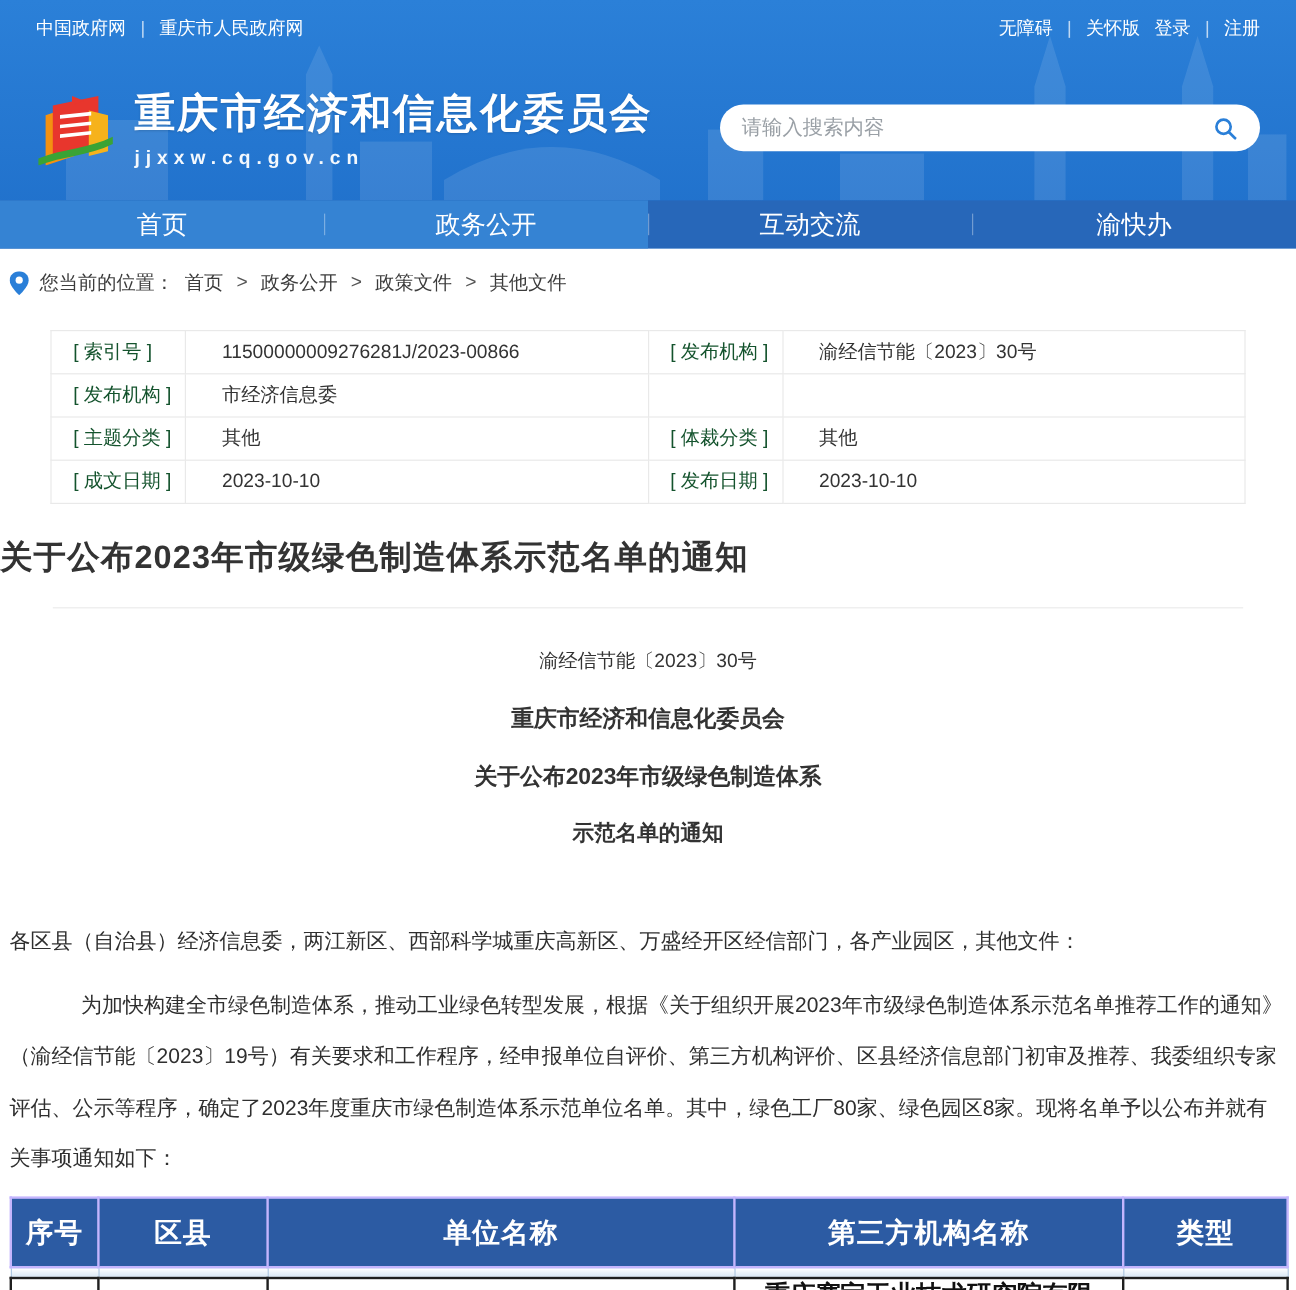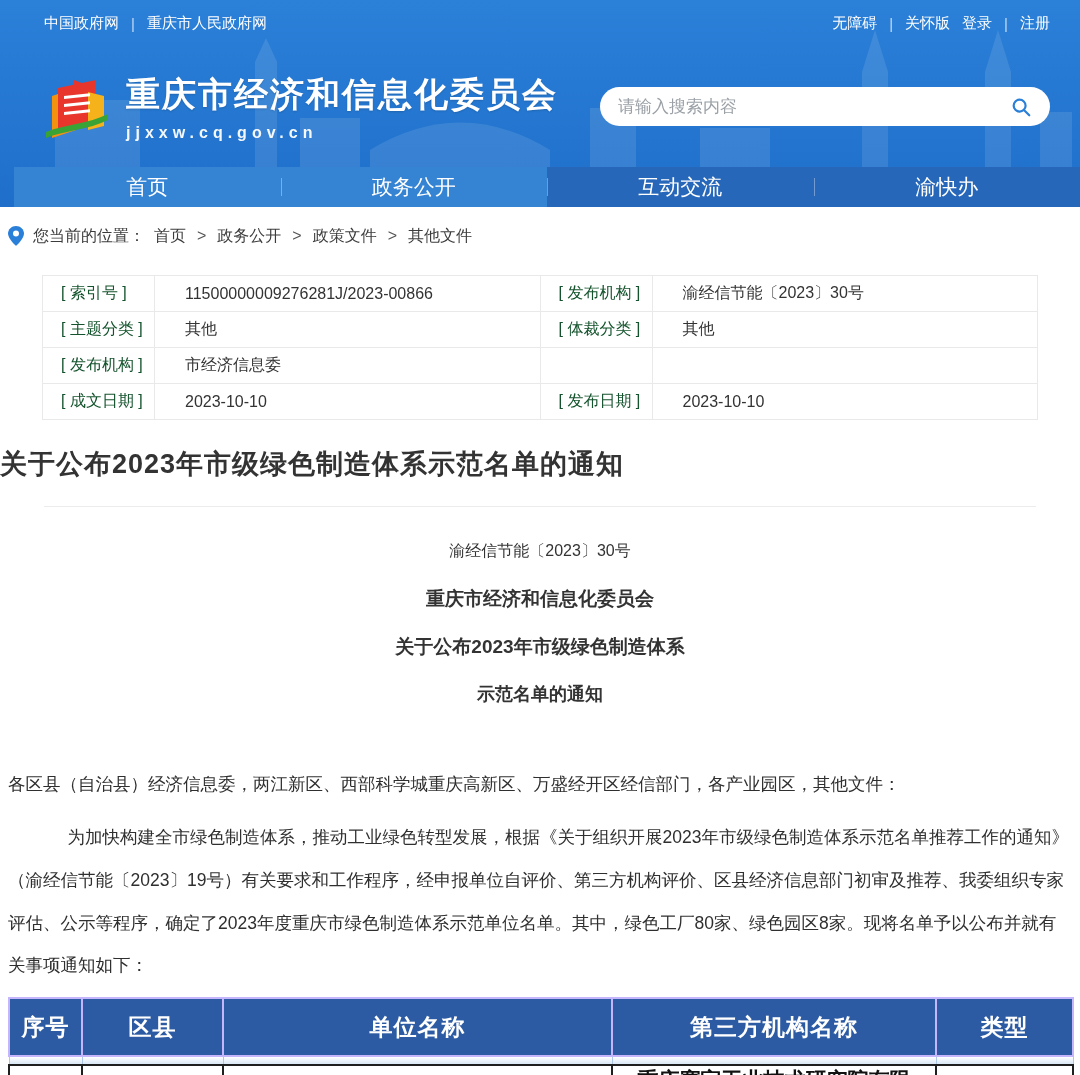--- a/index.html
+++ b/index.html
@@ -1,20 +1,20 @@
 <!DOCTYPE html>
 <html><head>
 <meta charset="utf-8">
 <style>
   * { margin:0; padding:0; box-sizing:border-box; }
   html,body { width:1080px; height:1075px; overflow:hidden; background:#fff;
     font-family:"Liberation Sans","DejaVu Sans",sans-serif; }
 
   
-  .blue-wrap { position:relative; background:linear-gradient(180deg,#2b80d8 0%,#1f6fca 100%);padding-left:14px; }
+  .blue-wrap { position:relative; background:linear-gradient(180deg,#2b80d8 0%,#1f6fca 100%); }
   .skyline { position:absolute; inset:0; opacity:.10; pointer-events:none; }
   .topbar { position:relative; height:46px; display:flex; align-items:center;
     justify-content:space-between; padding:0 30px; color:#fff; font-size:15px; z-index:2; }
   .topbar a { color:#fff; text-decoration:none; cursor:pointer; }
   .tb-group { display:flex; align-items:center; gap:12px; }
   .tb-sep { opacity:.7; }
   .header-main { position:relative; height:121px; display:flex; align-items:center;
     padding:0 30px; z-index:2; }
   .logo-group { display:flex; align-items:center; gap:16px; }
   .logo-svg { width:66px; height:62px; flex:0 0 auto; }
@@ -164,30 +164,30 @@
 
 <table class="meta-table">
   <tbody>
       <tr>
     <td class="meta-label">[ 索引号 ]</td>
     <td class="meta-value num">11500000009276281J/2023-00866</td>
     <td class="meta-label">[ 发布机构 ]</td>
     <td class="meta-value">渝经信节能〔2023〕30号</td>
   </tr>
   <tr>
+    <td class="meta-label">[ 发布机构 ]</td>
+    <td class="meta-value">市经济信息委</td>
+    <td class="meta-label"></td>
+    <td class="meta-value"></td>
+  </tr>
+  <tr>
     <td class="meta-label">[ 主题分类 ]</td>
     <td class="meta-value">其他</td>
     <td class="meta-label">[ 体裁分类 ]</td>
     <td class="meta-value">其他</td>
-  </tr>
-  <tr>
-    <td class="meta-label">[ 发布机构 ]</td>
-    <td class="meta-value">市经济信息委</td>
-    <td class="meta-label"></td>
-    <td class="meta-value"></td>
   </tr>
   <tr>
     <td class="meta-label">[ 成文日期 ]</td>
     <td class="meta-value">2023-10-10</td>
     <td class="meta-label">[ 发布日期 ]</td>
     <td class="meta-value">2023-10-10</td>
   </tr>
 </tbody>
   </table>
 

